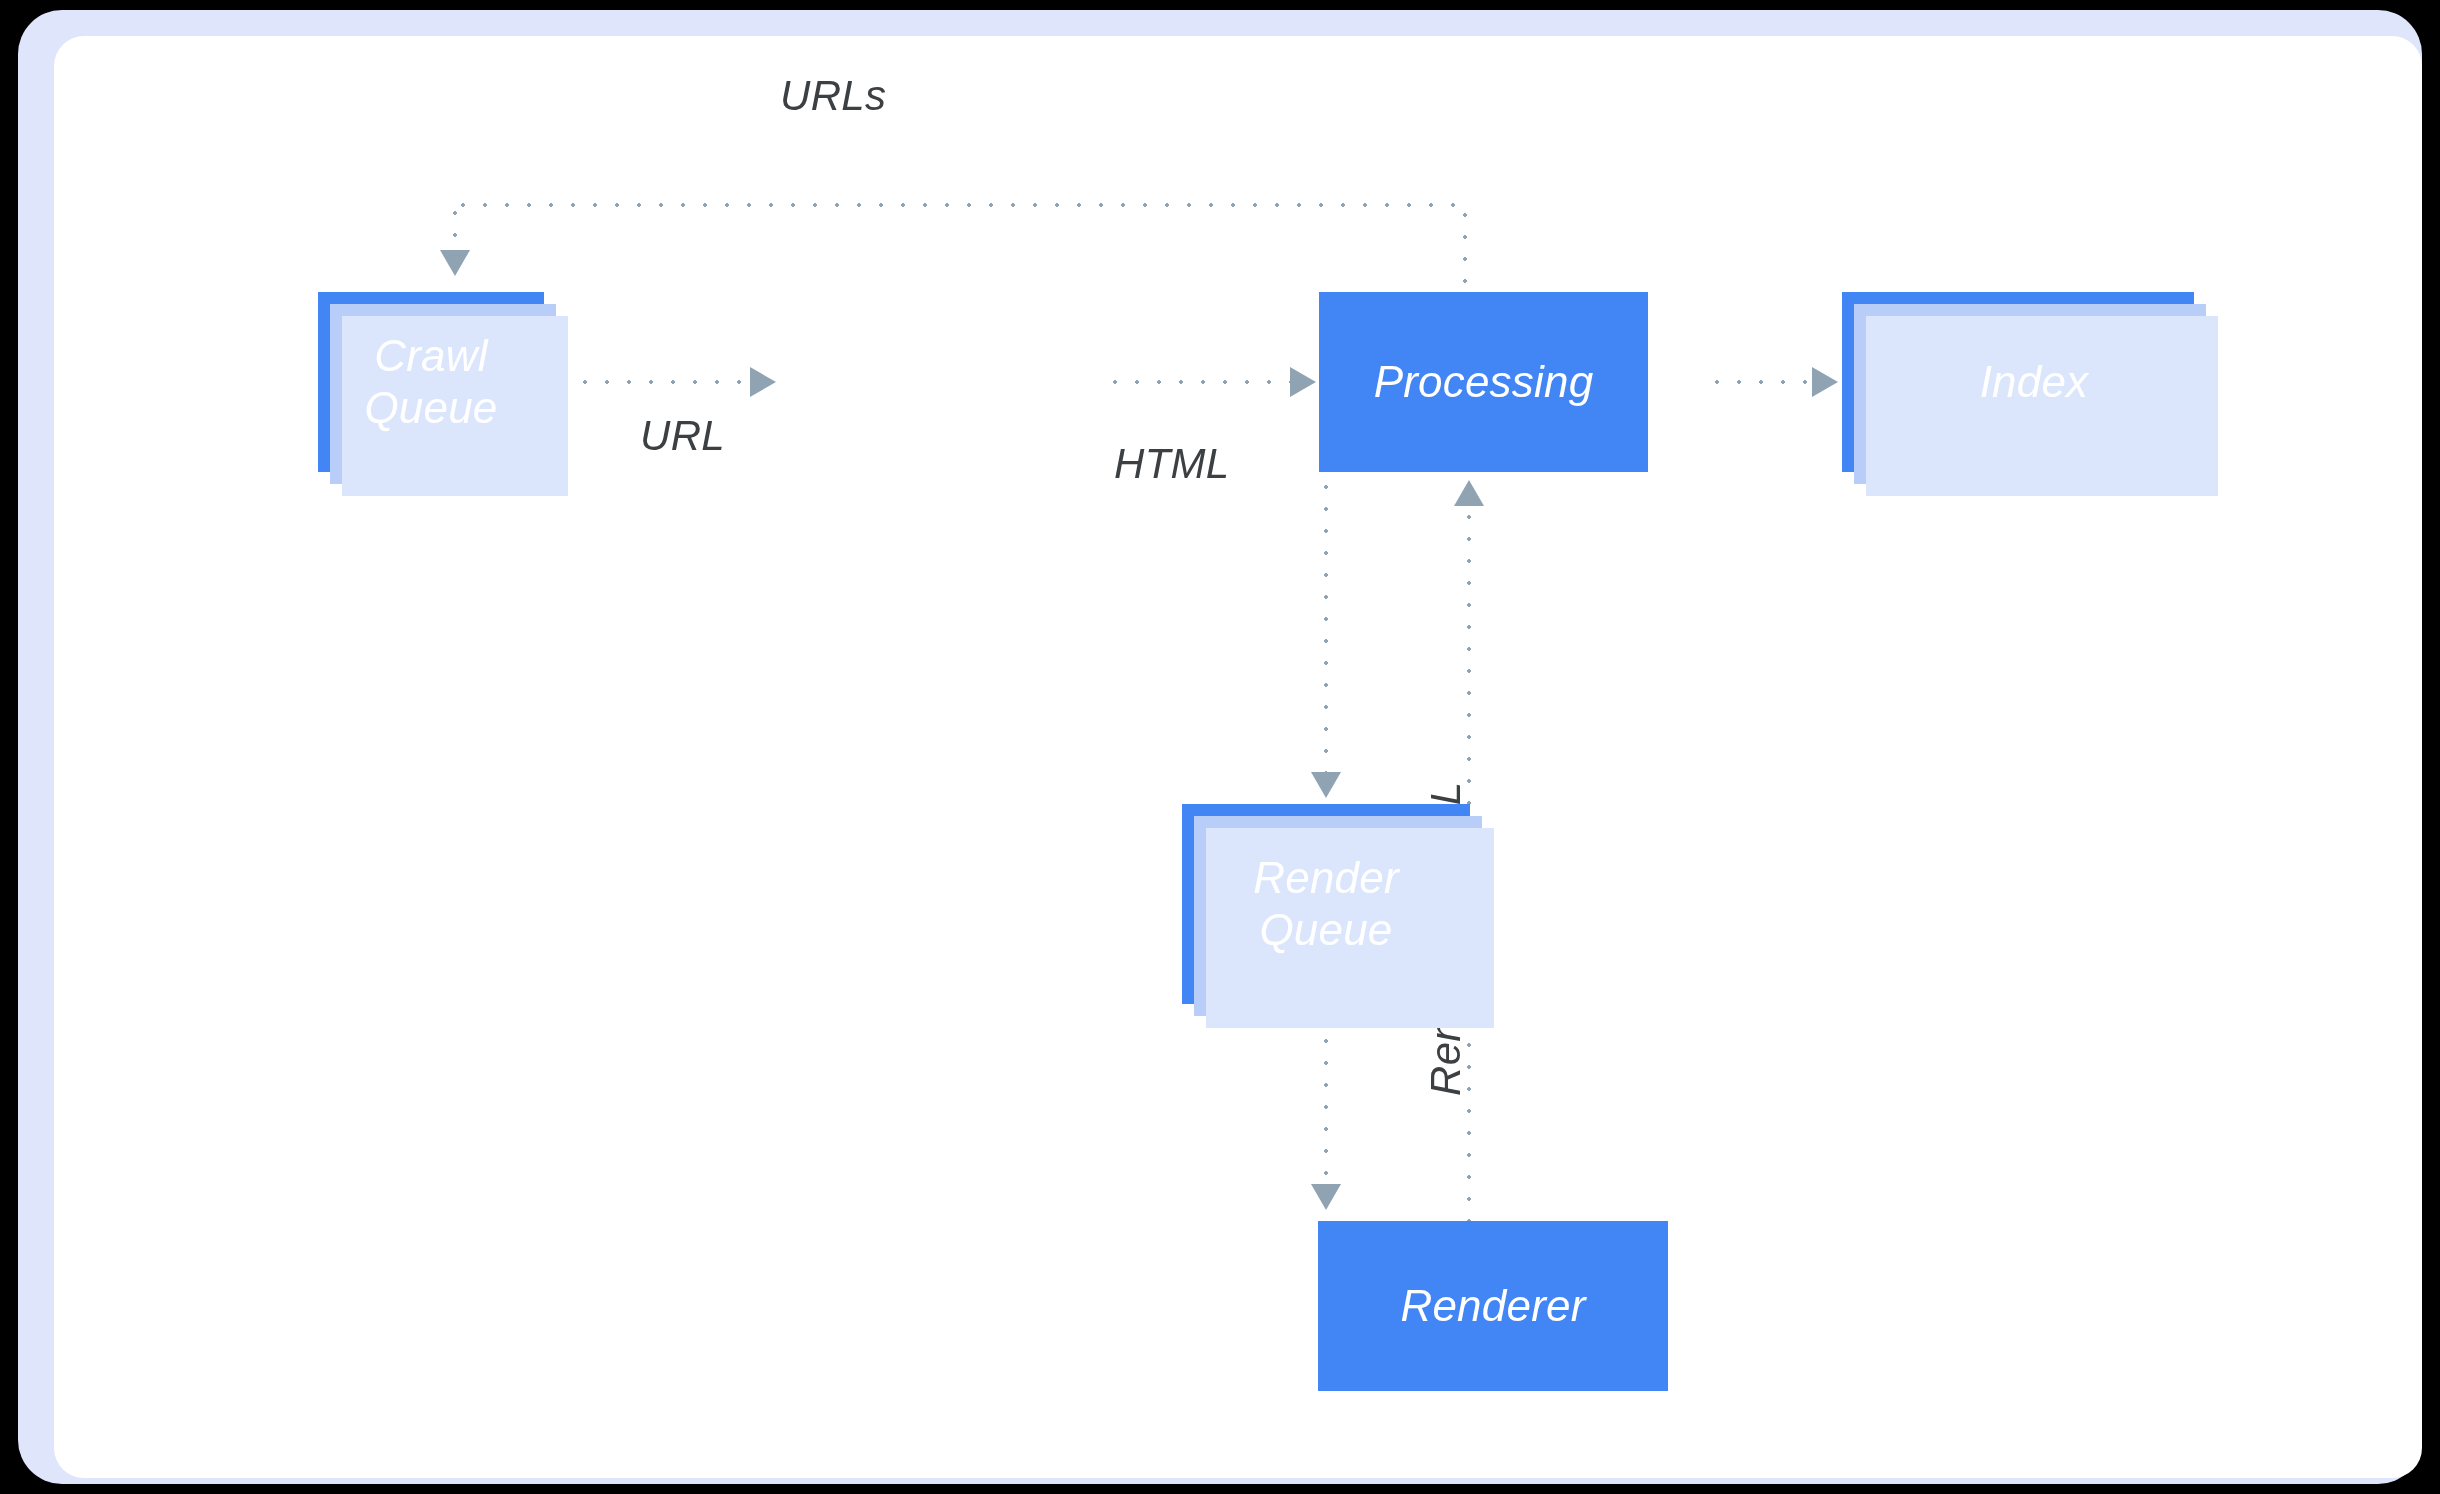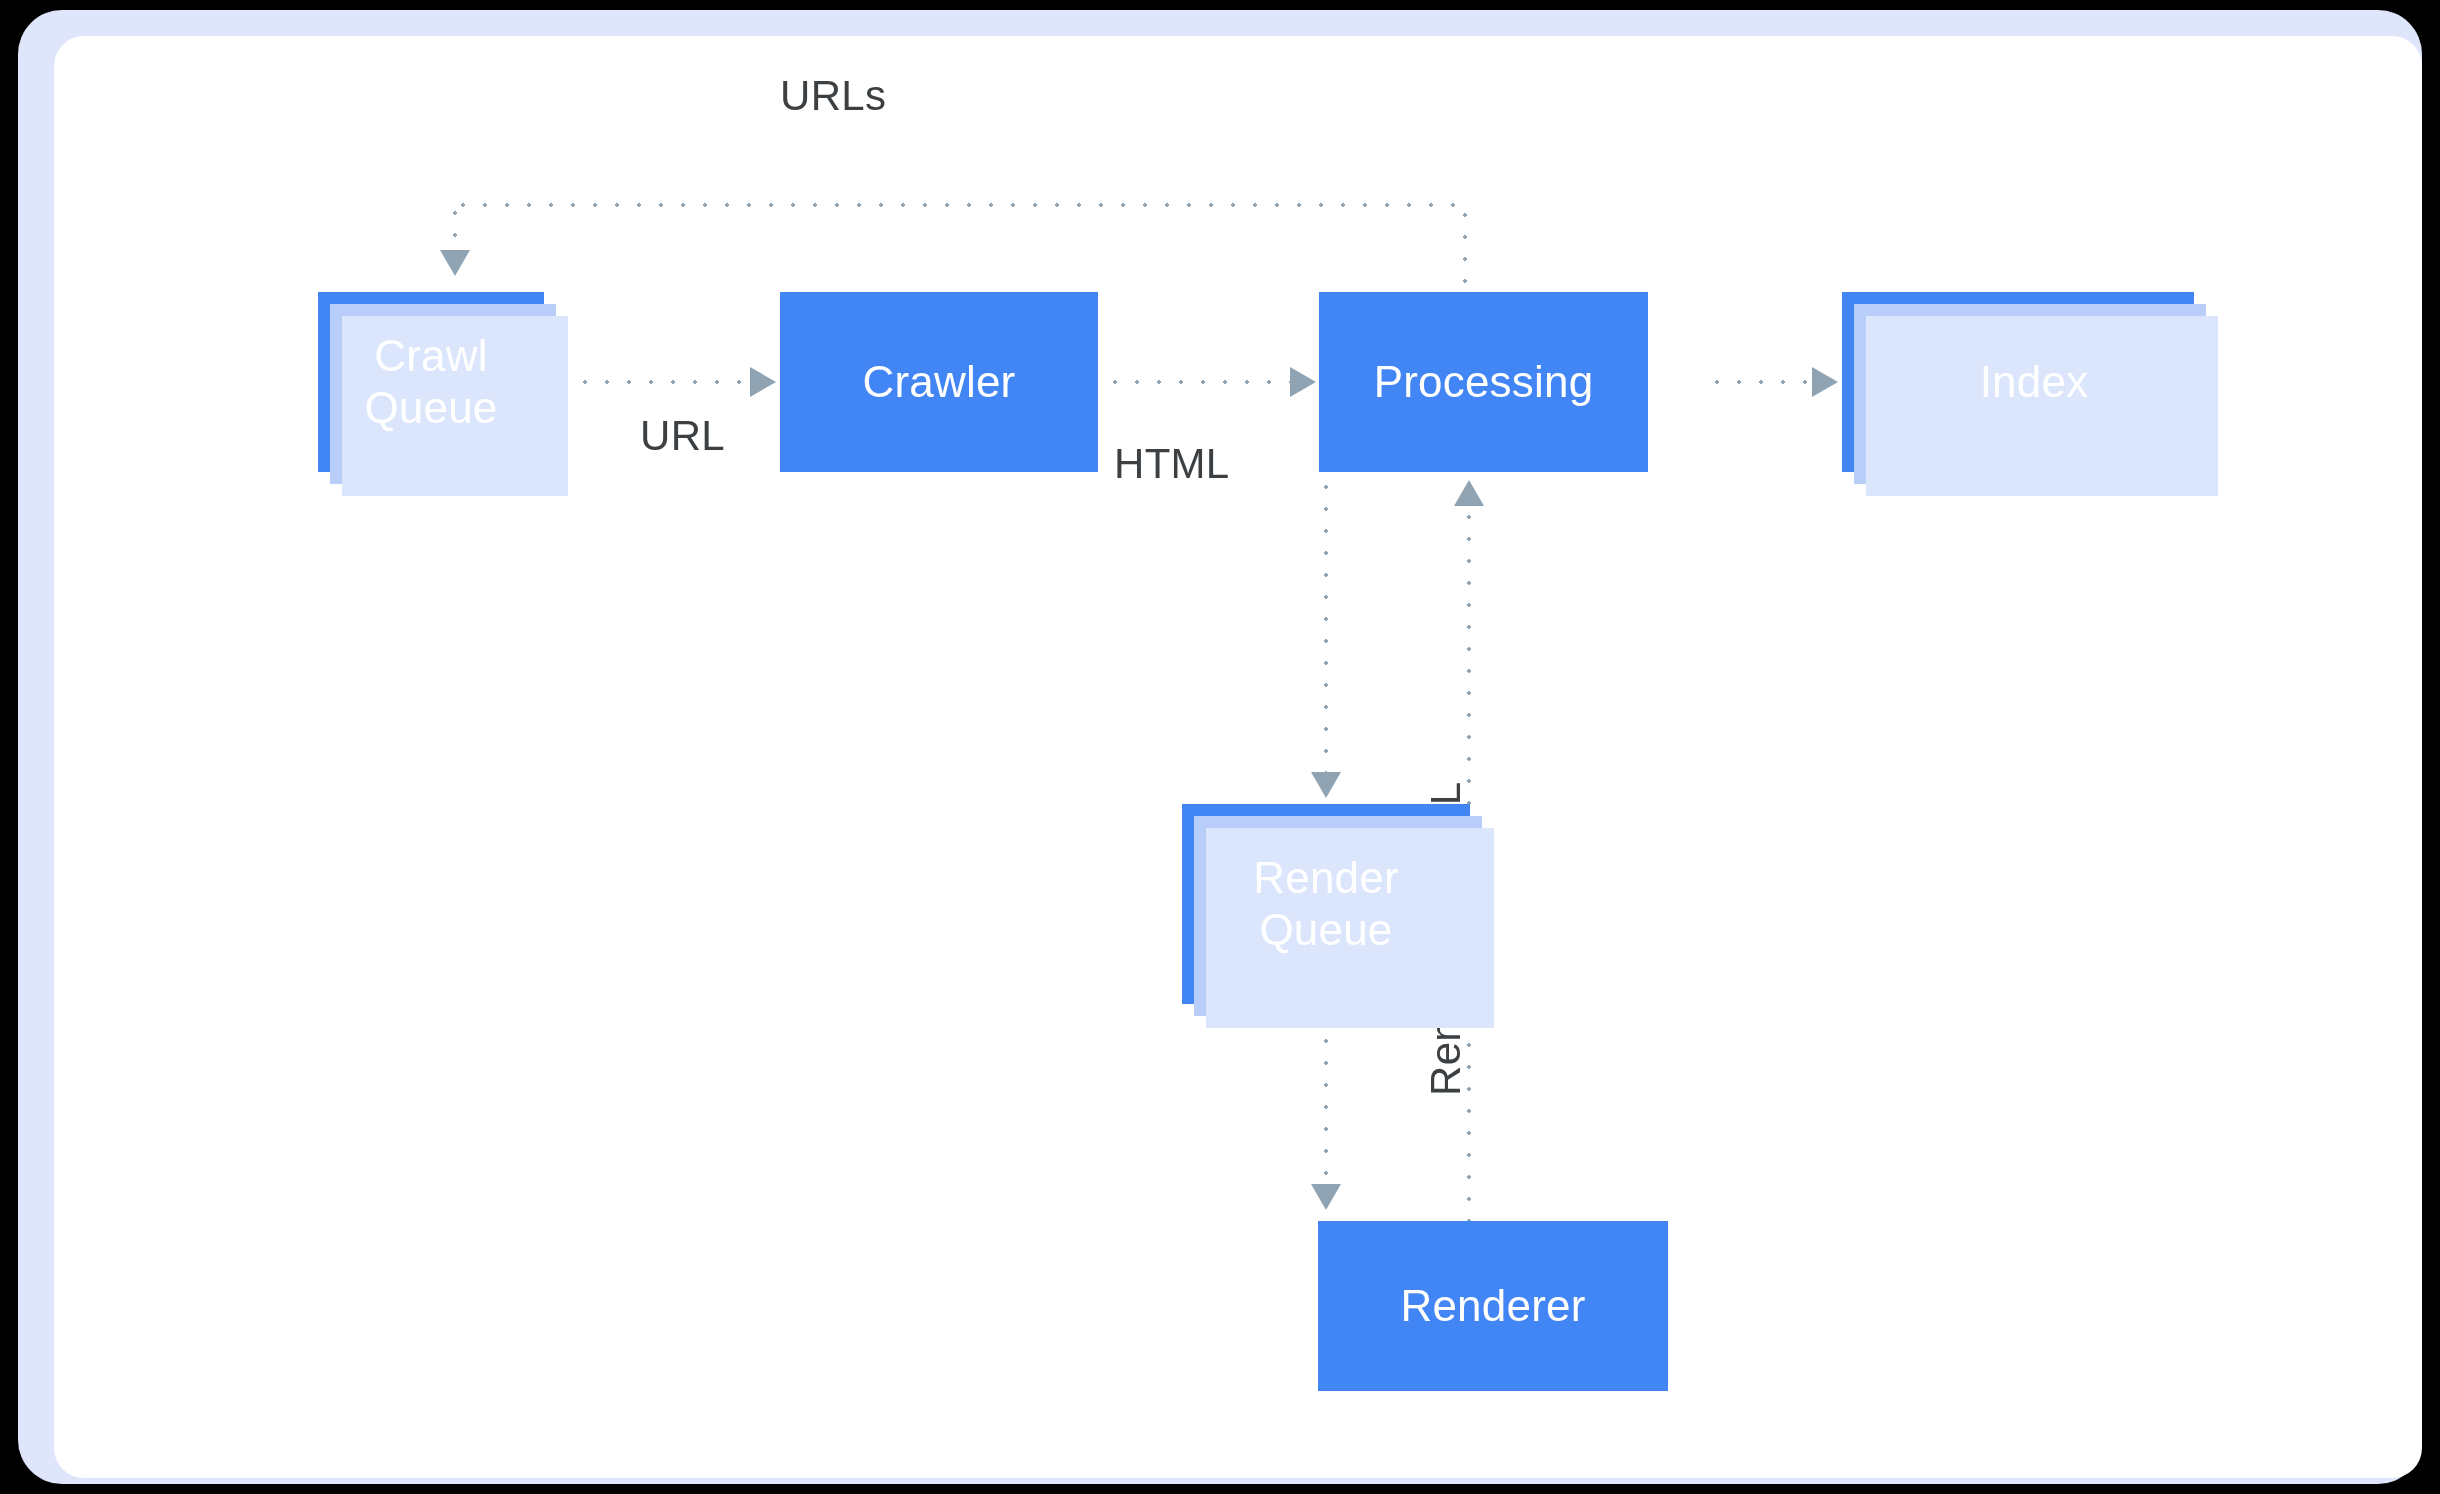--- a/index.html
+++ b/index.html
@@ -20,20 +20,21 @@
     border-radius:44px;
     box-sizing:border-box;
   }
   #canvas{
     position:absolute;
     left:36px;top:26px;
     width:2368px;height:1442px;
     background:#ffffff;
     border-radius:30px;
     overflow:hidden;
+    font-style:italic;
   }
 
   
   .node{
     position:absolute;
     background:#4285f4;
     color:#ffffff;
     display:flex;
     align-items:center;
     justify-content:center;
@@ -158,23 +159,20 @@
 
     <div class="edge-label rot" style="left:1368px; top:1060px;">Rendered HTML</div>
 
     <div class="node stacked" id="node-crawl-queue">
       <span>
         <span>Crawl</span><br>
         <span>Queue</span>
       </span>
     </div>
 
-    <div class="node" id="node-crawler">
-      <span>Crawler</span>
-    </div>
 
     <div class="node" id="node-processing">
       <span>Processing</span>
     </div>
 
     <div class="node stacked" id="node-index">
       <span>Index</span>
     </div>
 
     <div class="node stacked" id="node-render-queue">

